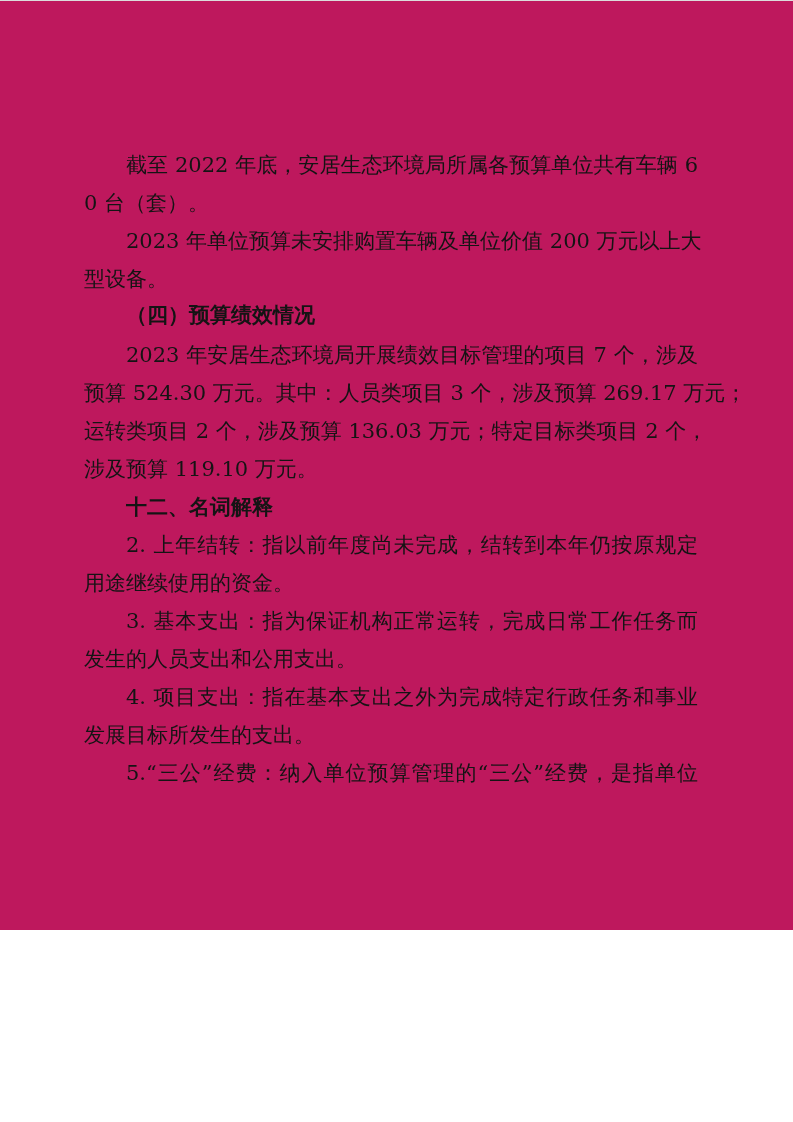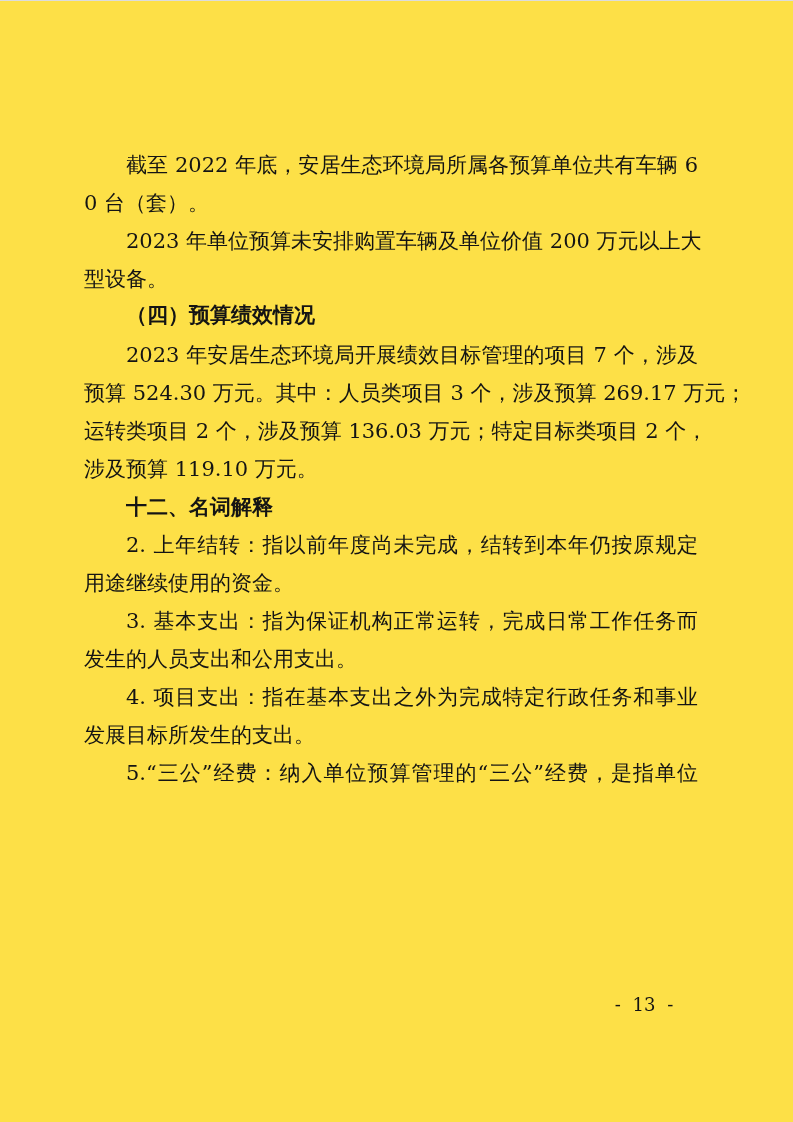--- a/index.html
+++ b/index.html
@@ -3,22 +3,22 @@
 <meta charset="utf-8">
 <style>
   html, body {
     margin: 0;
     padding: 0;
     background: #ffffff;
   }
   .page {
     position: relative;
     width: 793px;
-    height: 1122px;
-    background: #fde047;
+    height: 930px;
+    background: #be185d;
     box-sizing: border-box;
     border-top: 1px solid #dcdcdc;
     font-family: "DejaVu Serif", "Liberation Serif", serif;
     color: #141414;
     overflow: hidden;
   }
   .content {
     position: absolute;
     left: 84px;
     top: 145px;

